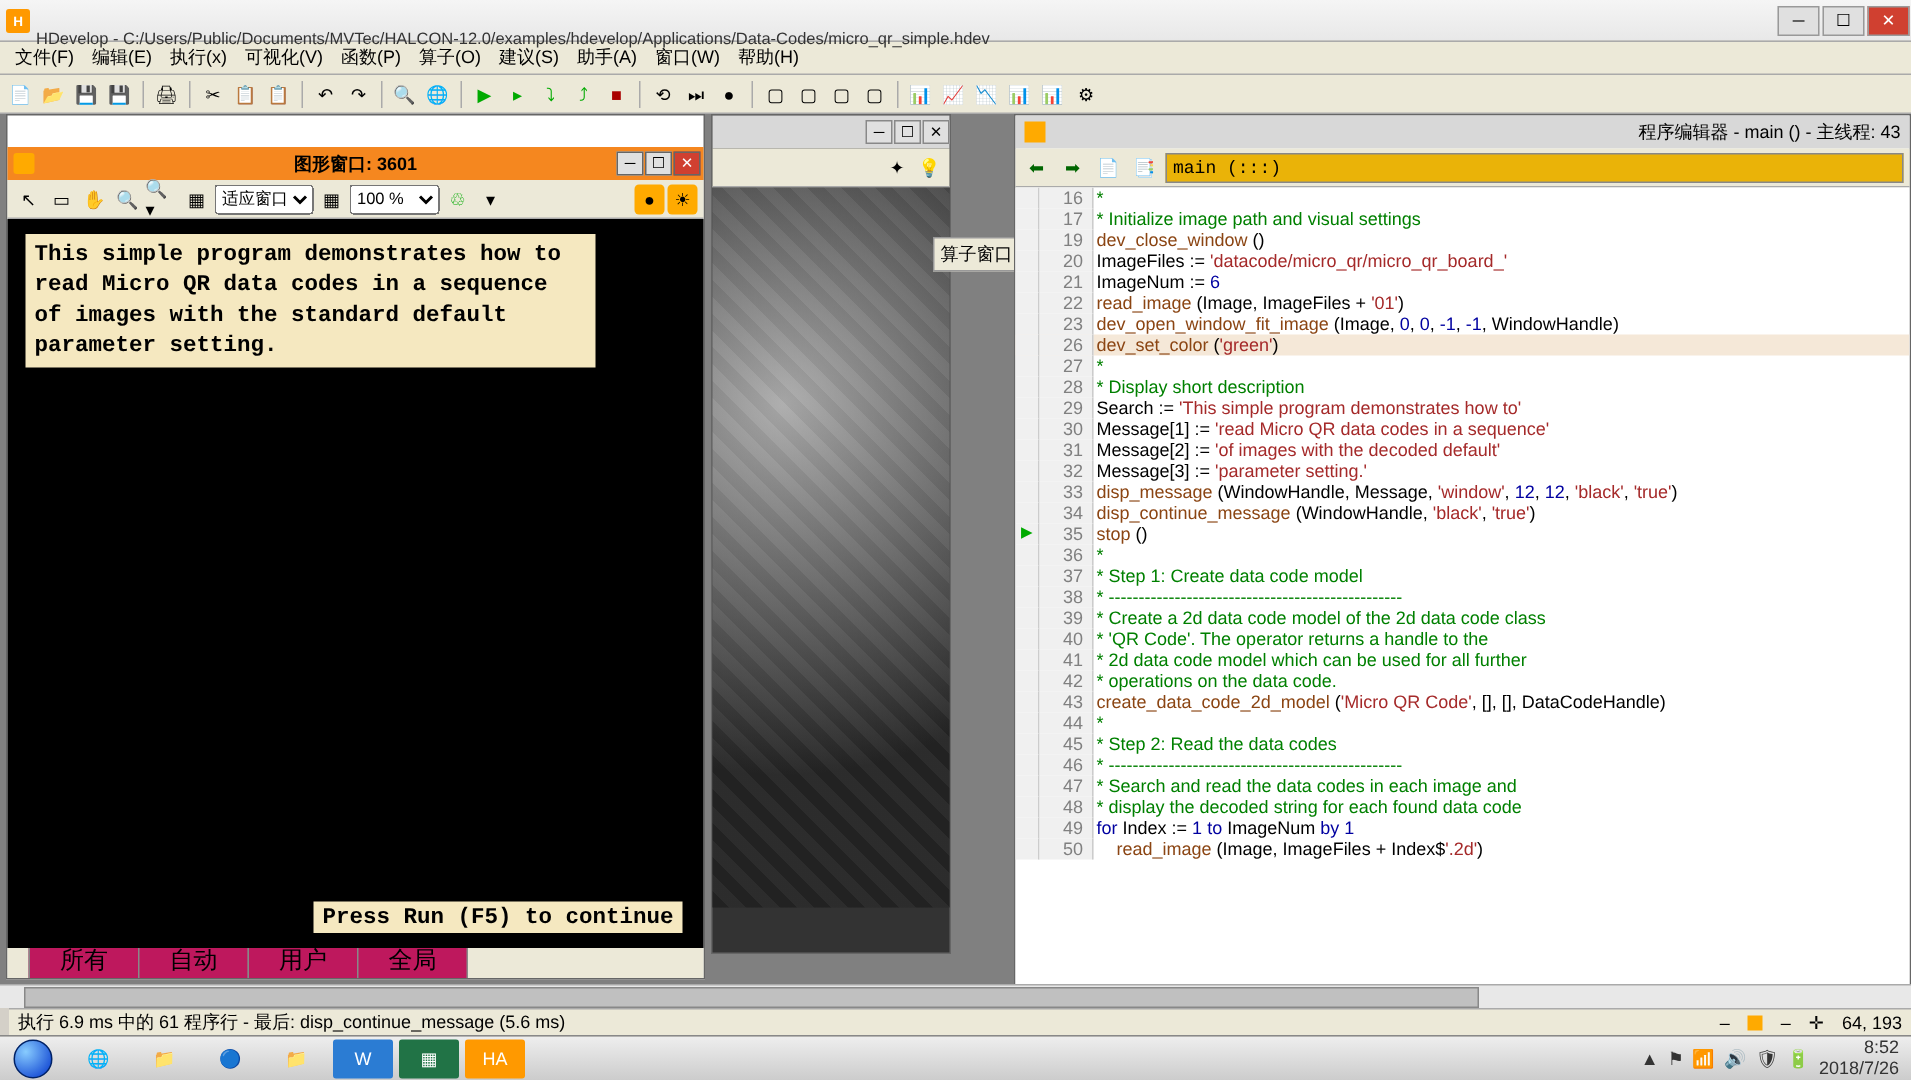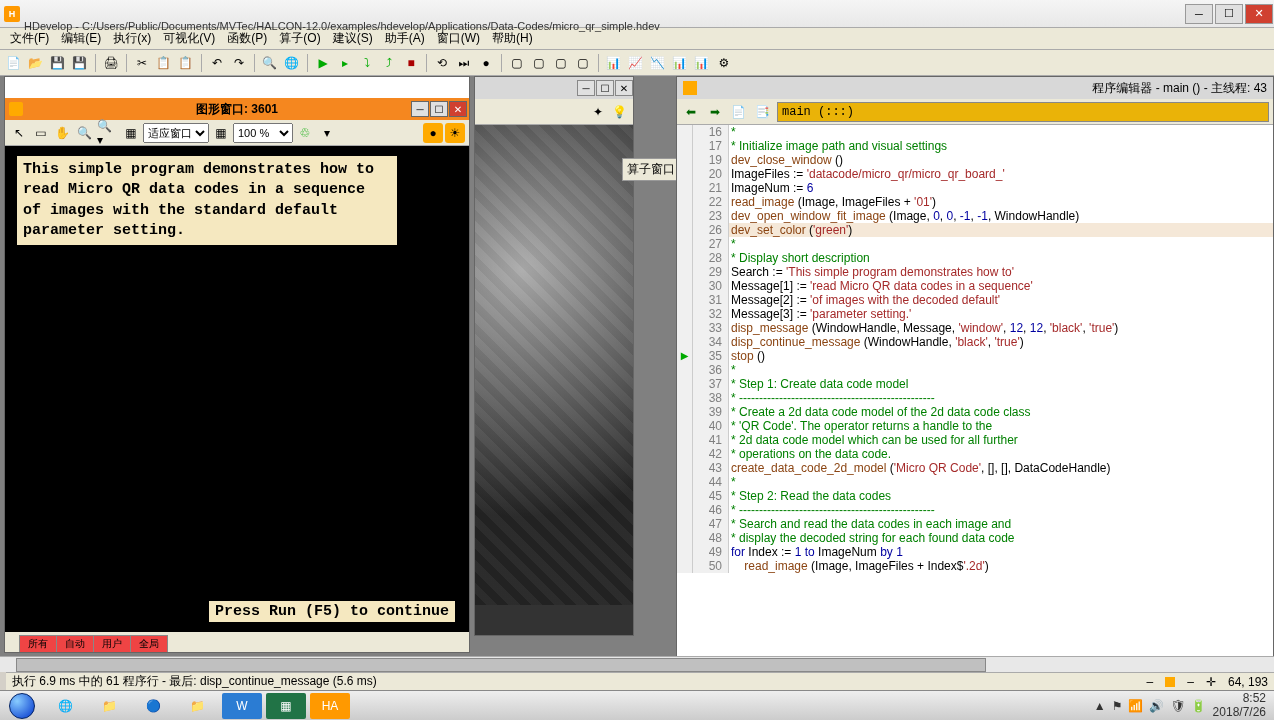--- a/index.html
+++ b/index.html
@@ -33,21 +33,21 @@
 .gfxwin .gtitle .btns { position: absolute; right: 2px; display: flex; gap: 1px; }
 .gfxwin .gtitle .btns div { width: 18px; height: 16px; background: #e0e0e0; border: 1px solid #666; display: flex; align-items: center; justify-content: center; font-size: 10px; cursor:pointer;}
 .gfxwin .gtitle .btns .c { background: #d04030; color: #fff; }
 .gfxwin .gtool { height: 26px; background: #ece9d8; display: flex; align-items: center; padding: 0 4px; gap: 2px; border-bottom: 1px solid #aaa; }
 .gfxwin .gtool .tb { width: 20px; height: 20px; display:flex;align-items:center;justify-content:center; cursor:pointer;font-size:12px;}
 .gfxwin .gtool select { font-size: 11px; height: 20px; }
 .gfxwin .canvas { flex: 1; background: #000; position: relative; overflow: hidden; }
 .overlay-text { position: absolute; left: 12px; top: 10px; background: #f5e8c0; padding: 4px 6px; font-family: "Courier New", monospace; font-size: 15px; font-weight: bold; color: #000; line-height: 1.35; max-width: 380px;}
 .continue-text { position: absolute; right: 14px; bottom: 10px; background: #f5e8c0; padding: 2px 6px; font-family: "Courier New", monospace; font-size: 15px; font-weight: bold; color: #000; }
 .gfxwin .tabs { height: 20px; background: #ece9d8; display: flex; align-items: flex-end; padding-left: 14px; }
-.gfxwin .tabs span { padding: 1px 8px; font-size: 10px; border: 1px solid #888; background: #ef4444; border-bottom: none; margin-right: -1px; cursor:pointer;}
+.gfxwin .tabs span { padding: 1px 20px; font-size: 16px; border: 1px solid #888; background: #be185d; border-bottom: none; margin-right: -1px; cursor:pointer;}
 
 
 .midpanel { position: absolute; left: 474px; top: 0; width: 160px; height: 560px; background: #333; border:1px solid #666;}
 .midpanel .mtitle { height: 22px; background: #d8d8d8; display: flex; justify-content: flex-end; align-items:center; gap:1px;}
 .midpanel .mtitle div { width: 18px; height: 16px; background: #e0e0e0; border: 1px solid #888; display:flex;align-items:center;justify-content:center;font-size:10px;cursor:pointer;}
 .midpanel .mtool { height: 26px; background: #ece9d8; border-bottom:1px solid #aaa; display:flex;align-items:center;justify-content:flex-end;gap:4px;padding:0 4px;}
 .midpanel .mtool .tb{width:18px;height:18px;display:flex;align-items:center;justify-content:center;cursor:pointer;}
 .midpanel .img { flex:1; background: radial-gradient(circle at 30% 30%, #ddd, #222 70%); height: 480px; position: relative;}
 .midpanel .img::before{content:'';position:absolute;inset:0;background:repeating-linear-gradient(45deg,#222 0 8px,#444 8px 16px);opacity:.3;}
 

